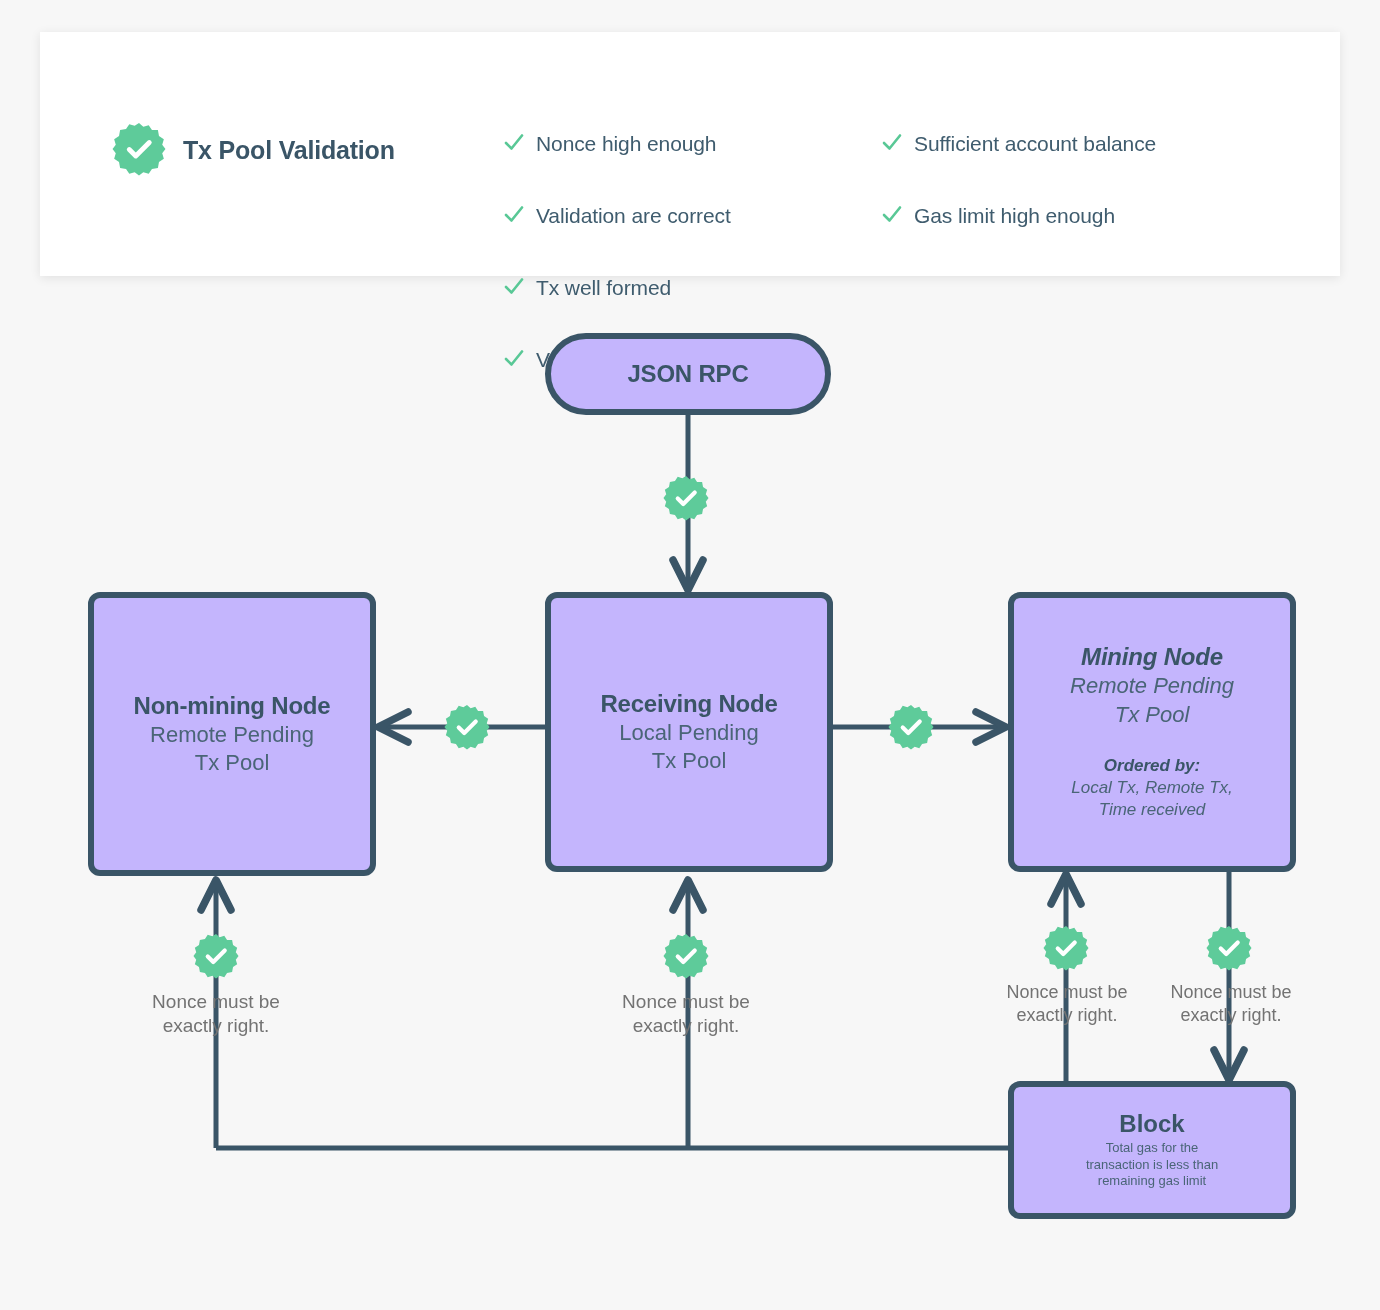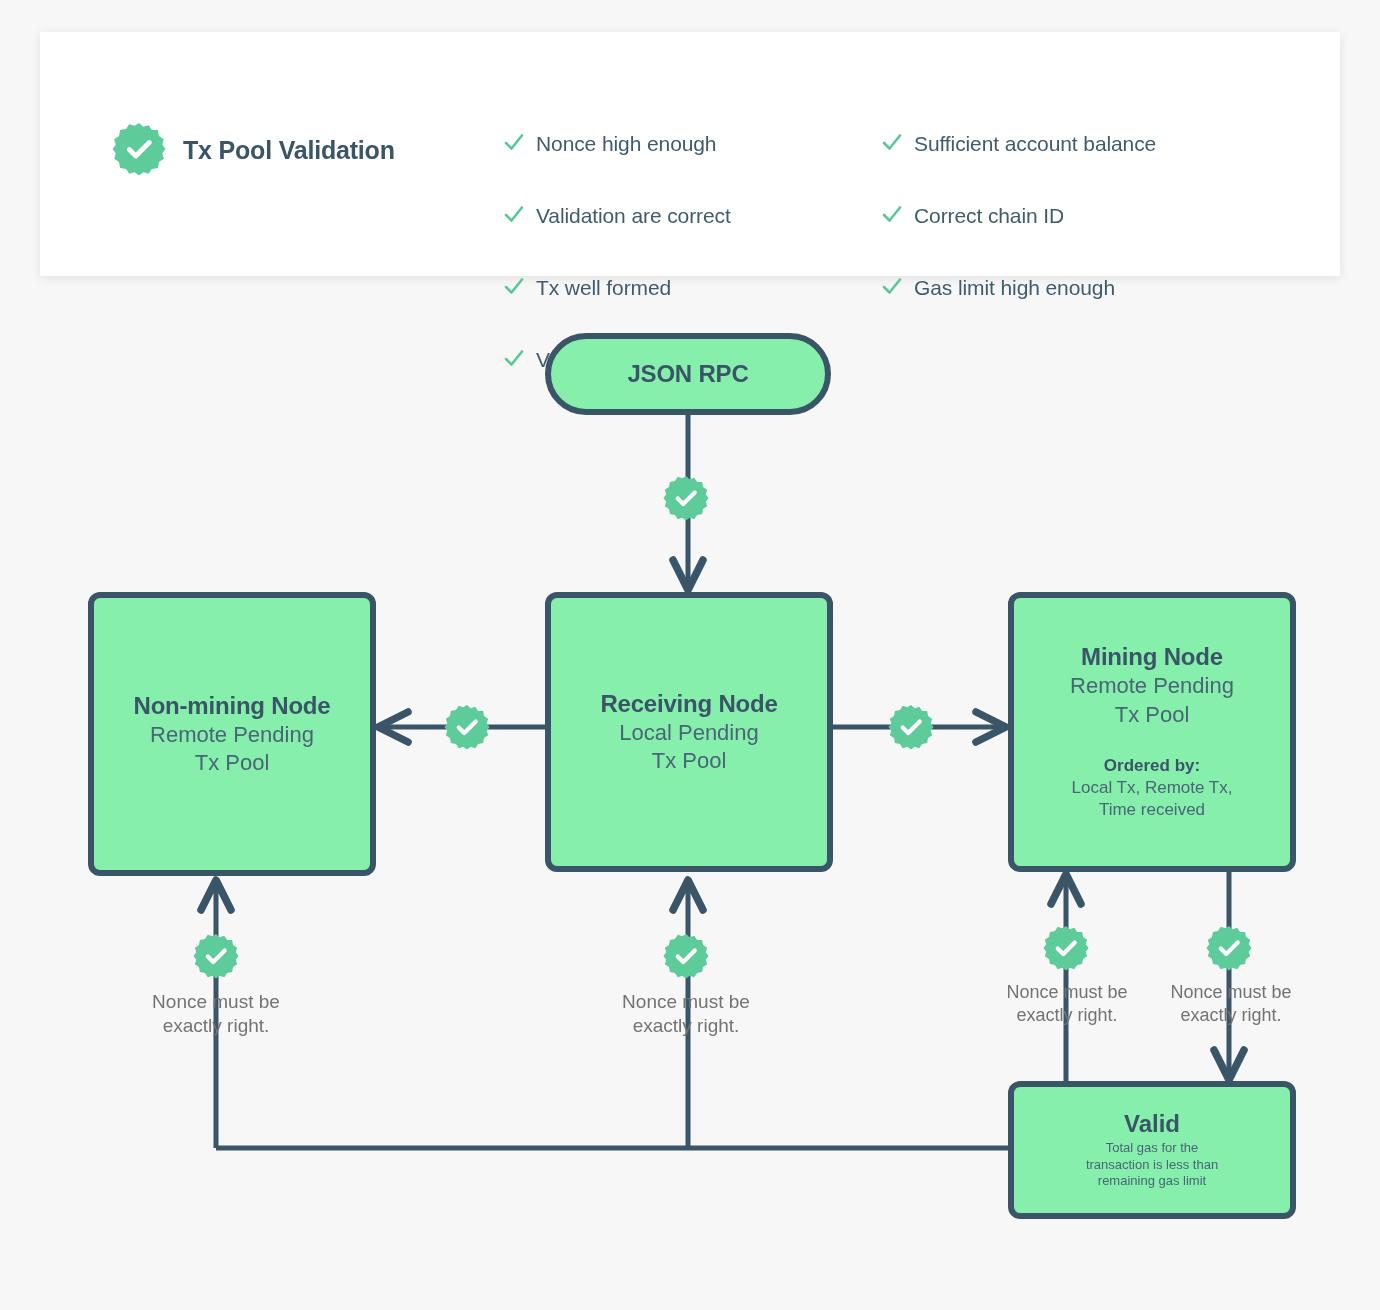--- a/index.html
+++ b/index.html
@@ -82,21 +82,21 @@
     left: 0;
     top: 0;
     width: 1380px;
     height: 1310px;
   }
 
   
   .node {
     position: absolute;
     box-sizing: border-box;
-    background: #86efac;
+    background: #c4b5fd;
     border: 6px solid #3a5567;
     display: flex;
     flex-direction: column;
     align-items: center;
     justify-content: center;
     text-align: center;
   }
   .node-rounded {
     border-radius: 46px;
   }
@@ -136,21 +136,21 @@
   .block-sub {
     font-size: 13px;
     color: #4a6577;
     line-height: 1.3;
     margin-top: 2px;
   }
 
   #node-json   { left: 545px;  top: 333px;  width: 286px; height: 82px; }
   #node-nonmining { left: 88px;  top: 592px; width: 288px; height: 284px; }
   #node-receiving { left: 545px; top: 592px; width: 288px; height: 280px; }
-  #node-mining    { left: 1008px; top: 592px; width: 288px; height: 280px; }
+  #node-mining    { left: 1008px; top: 592px; width: 288px; height: 280px; font-style: italic; }
   #node-block     { left: 1008px; top: 1081px; width: 288px; height: 138px; }
 
   
   .edge-badge {
     position: absolute;
     width: 46px;
     height: 46px;
   }
   .badge-json-down { left: 663px; top: 475px; }
   .badge-left      { left: 444px; top: 704px; }
@@ -233,28 +233,20 @@
             </svg>
         </span>
         <span class="check-label">Sufficient account balance</span>
       </div>
       <div class="check-row">
         <span class="check-glyph">
           <svg viewBox="0 0 24 24" width="24" height="24">
               <path d="M4 13 L9.5 18.5 L20 5.5" stroke="#59c896" stroke-width="2.6" fill="none" stroke-linecap="round" stroke-linejoin="round"></path>
             </svg>
         </span>
-        <span class="check-label">Correct chain ID</span>
-      </div>
-      <div class="check-row">
-        <span class="check-glyph">
-          <svg viewBox="0 0 24 24" width="24" height="24">
-              <path d="M4 13 L9.5 18.5 L20 5.5" stroke="#59c896" stroke-width="2.6" fill="none" stroke-linecap="round" stroke-linejoin="round"></path>
-            </svg>
-        </span>
         <span class="check-label">Gas limit high enough</span>
       </div>
     </div>
   </div>
 
   <svg id="flow" viewBox="0 0 1380 1310">
     <defs>
       <marker id="arrow" markerWidth="10" markerHeight="10" refX="6.2" refY="4" orient="auto" markerUnits="strokeWidth">
         <path d="M1,1 L7,4 L1,7" fill="none" stroke="#3a5567" stroke-width="1.5" stroke-linecap="round" stroke-linejoin="round"></path>
       </marker>
@@ -298,21 +290,21 @@
   <div class="node node-square" id="node-mining">
     <div class="node-title">Mining Node</div>
     <div class="node-sub" style="white-space:pre-line;">Remote Pending
 Tx Pool</div>
     <div class="node-sub-strong">Ordered by:</div>
     <div class="node-sub-small" style="white-space:pre-line;">Local Tx, Remote Tx,
 Time received</div>
   </div>
 
   <div class="node node-square" id="node-block">
-    <div class="block-title">Valid</div>
+    <div class="block-title">Block</div>
     <div class="block-sub" style="white-space:pre-line;">Total gas for the
 transaction is less than
 remaining gas limit</div>
   </div>
 
   <div class="edge-badge badge-json-down">
     <svg viewBox="0 0 100 100" width="46" height="46">
         <path fill="#5ecb9a" d="M50 2 L58 9 L68 6 L74 15 L85 15 L87 26 L96 32 L93 42 L99 50 L93 58 L96 68 L87 74 L85 85 L74 87 L68 96 L58 93 L50 99 L42 93 L32 96 L26 87 L15 85 L13 74 L4 68 L7 58 L1 50 L7 42 L4 32 L13 26 L15 15 L26 13 L32 4 L42 7 Z"></path>
         <path d="M32 51 L44 63 L69 38" stroke="#ffffff" stroke-width="9" stroke-linecap="round" stroke-linejoin="round" fill="none"></path>
       </svg>

